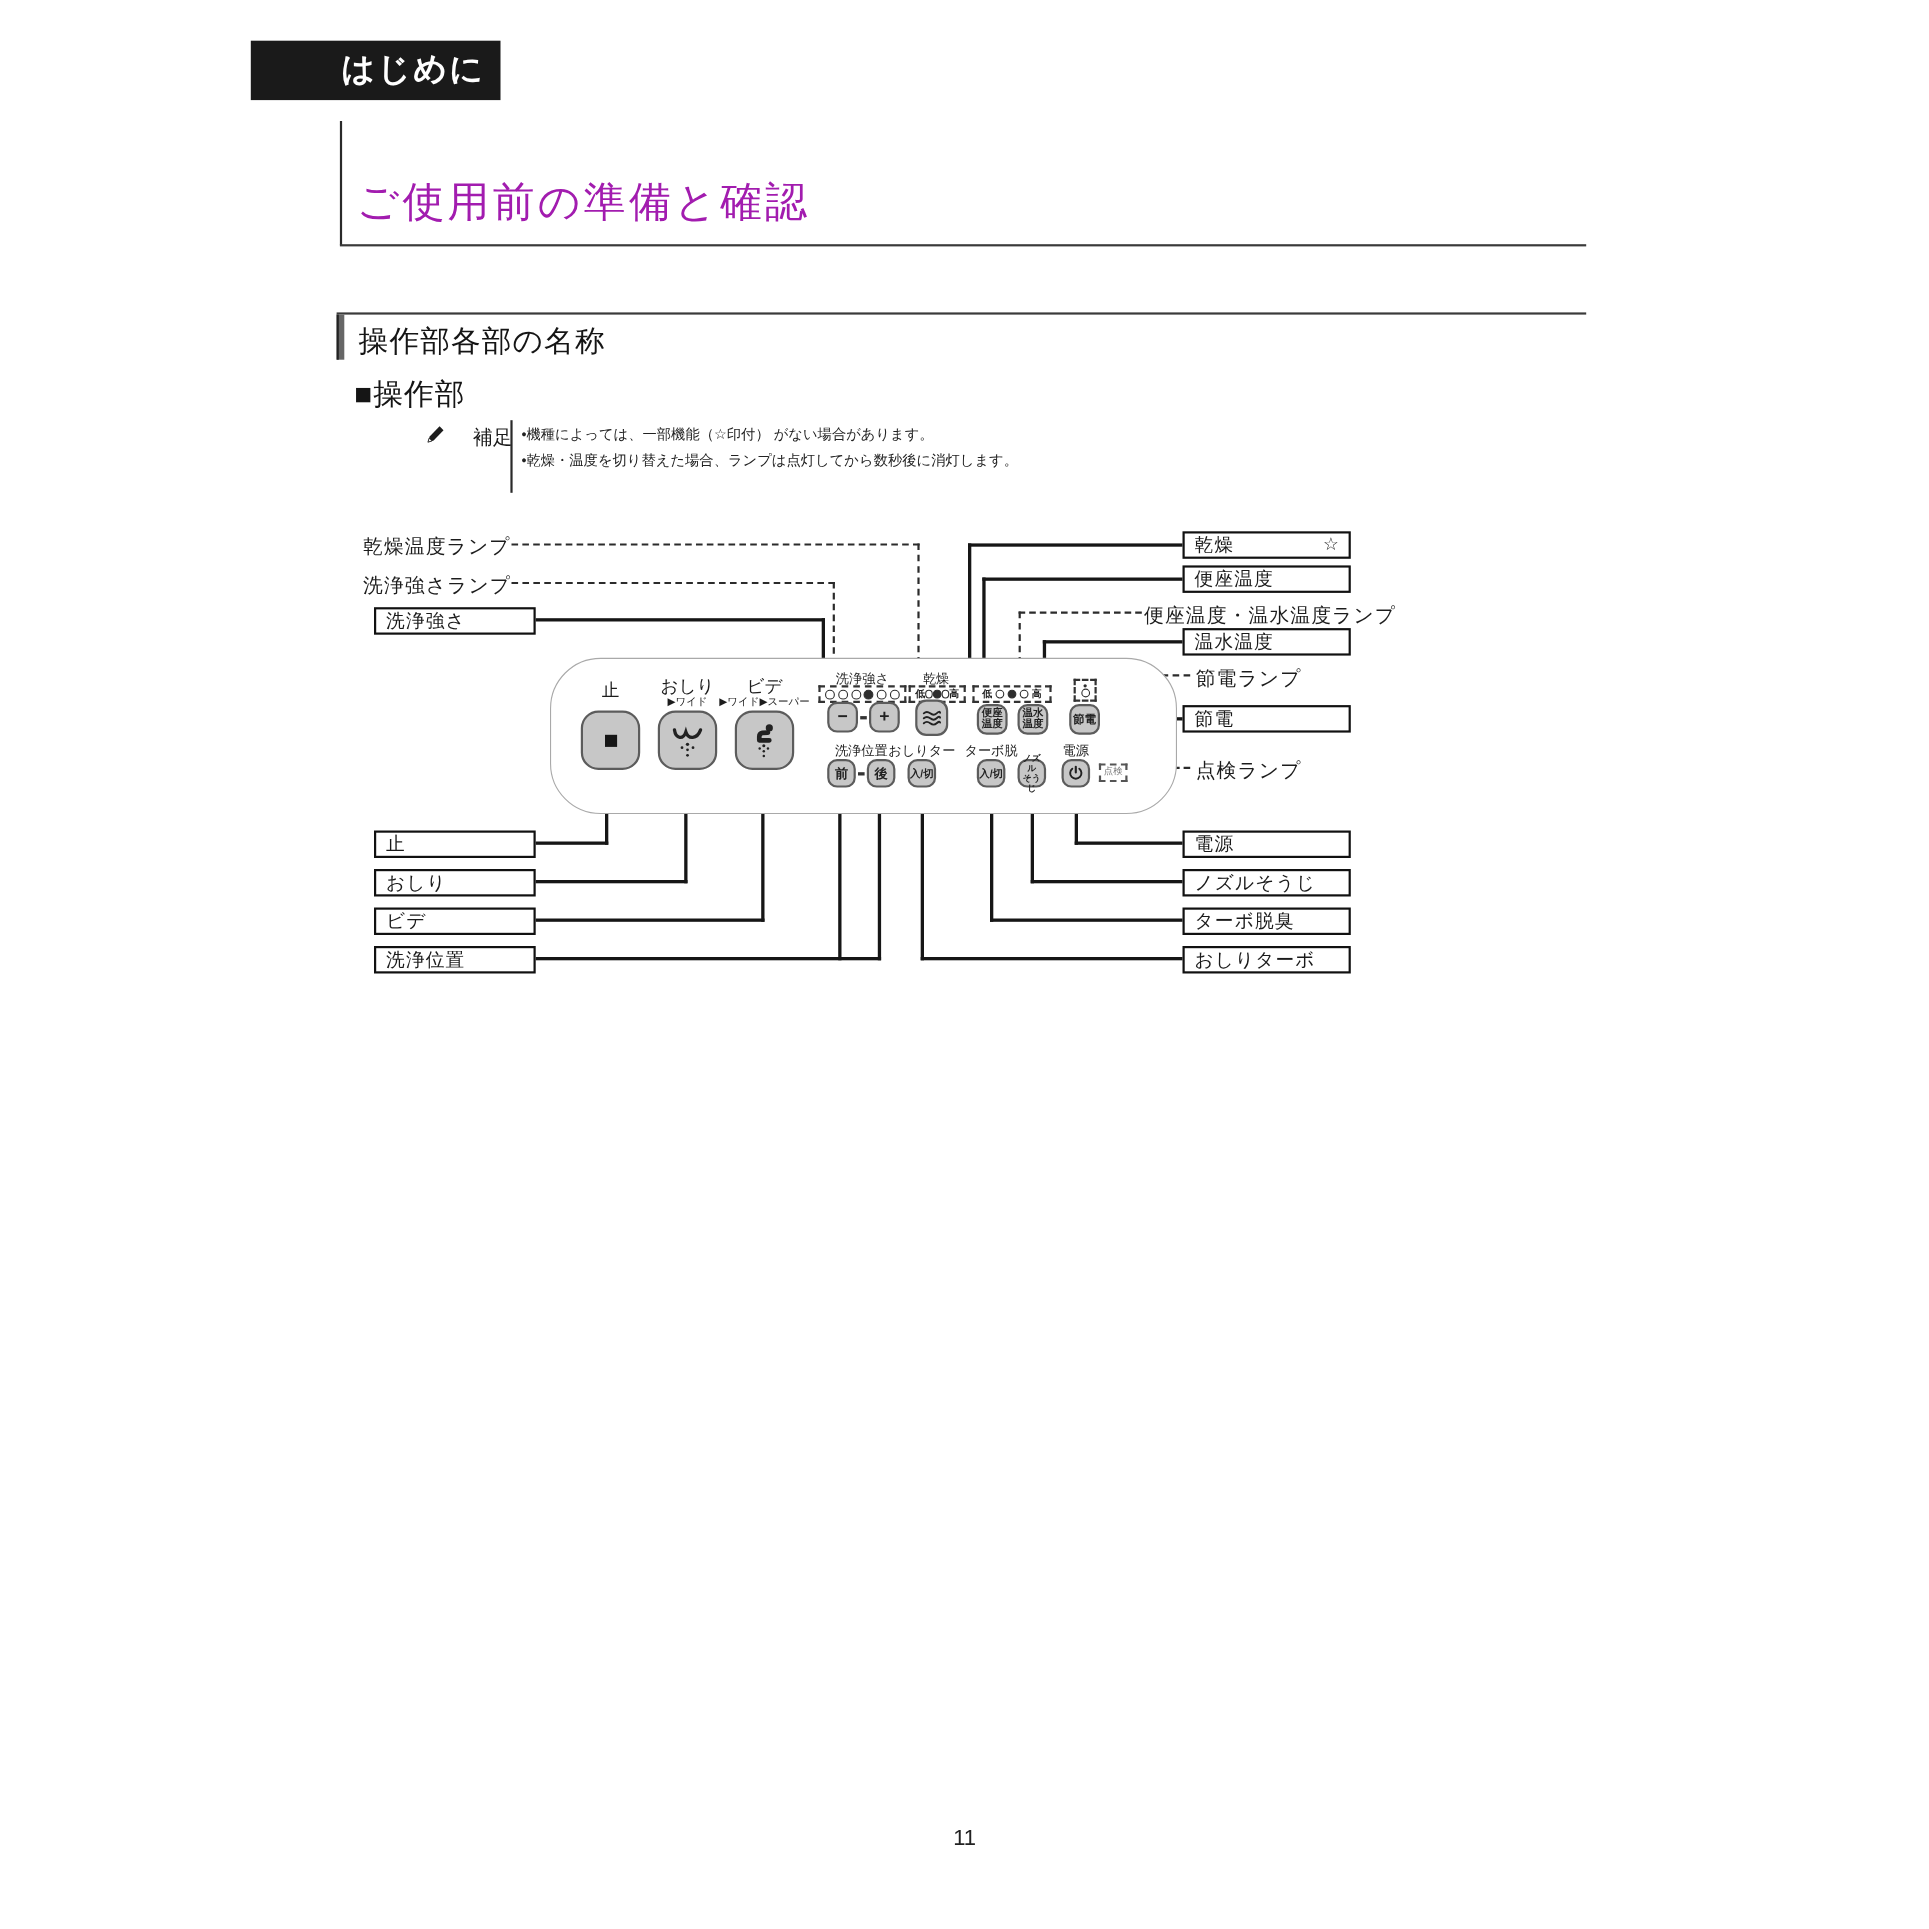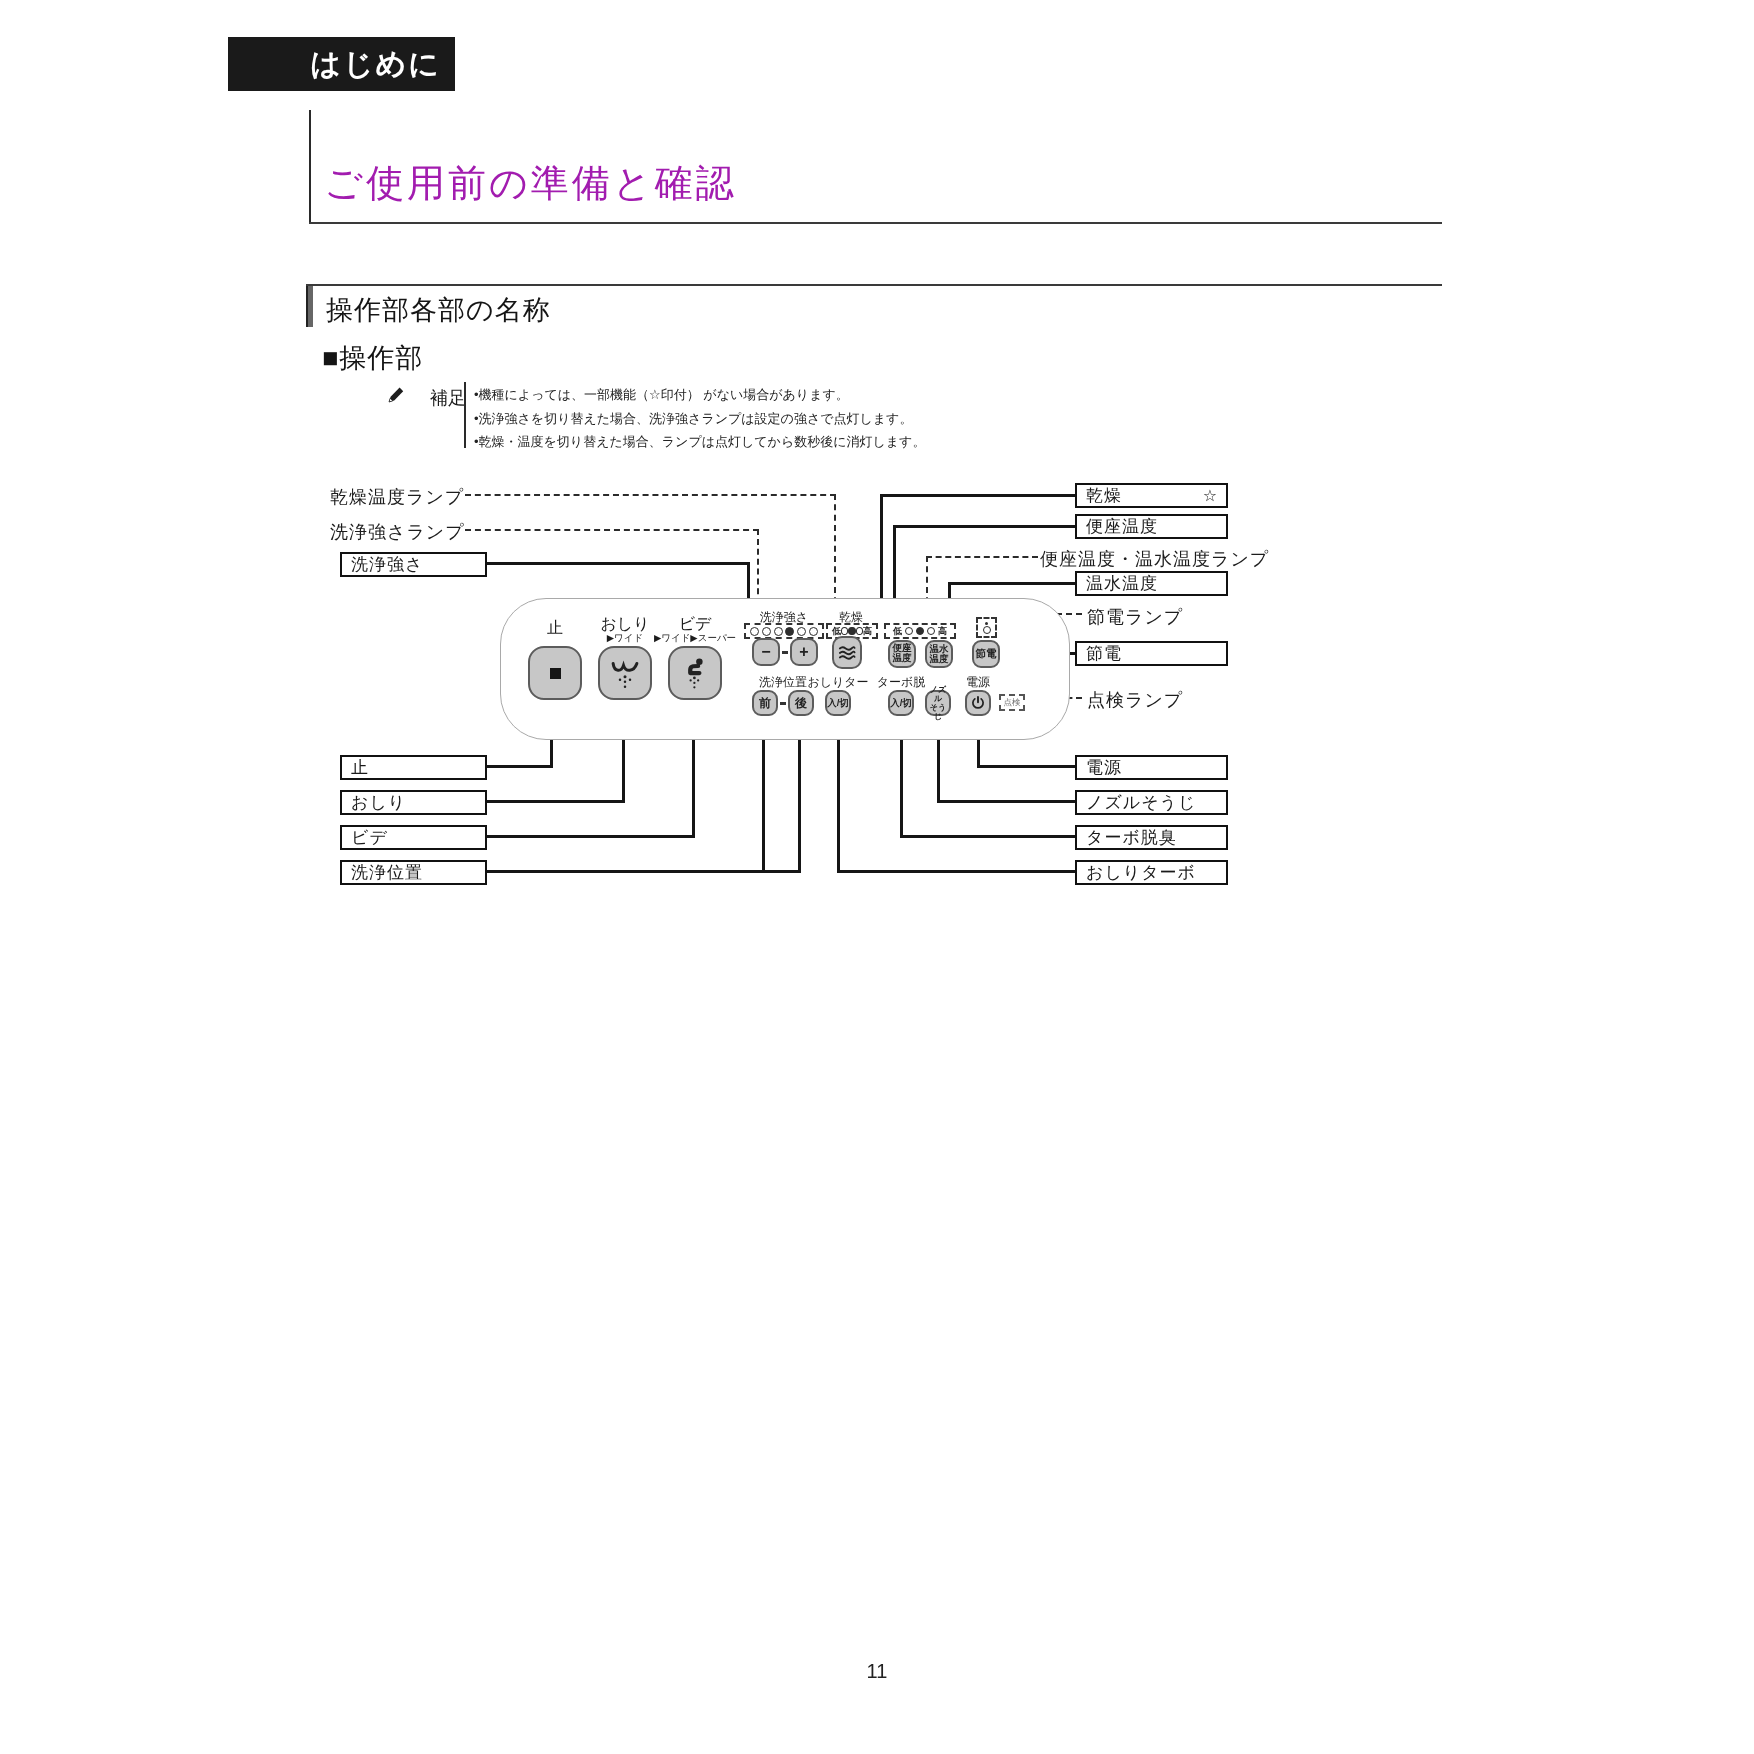--- a/index.html
+++ b/index.html
@@ -63,21 +63,21 @@
   .dot { border:1.6px solid #2e2e2e; border-radius:50%; background:#fff; }
   .dot.on { background:#2e2e2e; }
   .dot.d9 { width:9px; height:9px; }
   .dot.d8 { width:8px; height:8px; }
   .lamp-lh { font-size:9px; color:#222; font-weight:600; }
 
   .btn-dash { position:absolute; background:#333; }
 
   .check-box { position:absolute; left:999px; top:694px; width:26px; height:17px;
                border:2px dashed #555; font-size:8.5px; color:#777; display:flex;
-               align-items:center; justify-content:center; letter-spacing:0; }
+               align-items:flex-start; justify-content:center; letter-spacing:0; }
 
   .page-num { position:absolute; left:0; right:0; top:1660px; text-align:center; font-size:20px; color:#222; }
 
   svg { display:block; }
 </style>
 </head>
 <body>
 
 <div class="page">
 
@@ -94,21 +94,20 @@
   <div class="note-pencil">
     <svg viewBox="0 0 20 20" width="20" height="20">
       <path d="M3 17 L4.6 11.8 L13.6 2.6 L17.2 6.2 L8.2 15.4 Z" fill="#1d1d1d"></path>
       <path d="M3 17 L4.2 13.2 L6.8 15.8 Z" fill="#fff" stroke="#1d1d1d" stroke-width="0.8"></path>
     </svg>
   </div>
   <div class="note-label">補足</div>
   <div class="note-divider"></div>
   <div class="note-items">
     <div>•機種によっては、一部機能（☆印付） がない場合があります。</div>
-    <div>•洗浄強さを切り替えた場合、洗浄強さランプは設定の強さで点灯します。</div>
     <div>•乾燥・温度を切り替えた場合、ランプは点灯してから数秒後に消灯します。</div>
   </div>
 
   <div class="lbl" style="left:330px; top:485px;">乾燥温度ランプ</div>
   <div class="lbl" style="left:330px; top:520px;">洗浄強さランプ</div>
 
   <div class="lbl" style="left:1040px; top:547px;">便座温度・温水温度ランプ</div>
   <div class="lbl" style="left:1087px; top:605px;">節電ランプ</div>
   <div class="lbl" style="left:1087px; top:688px;">点検ランプ</div>
 

